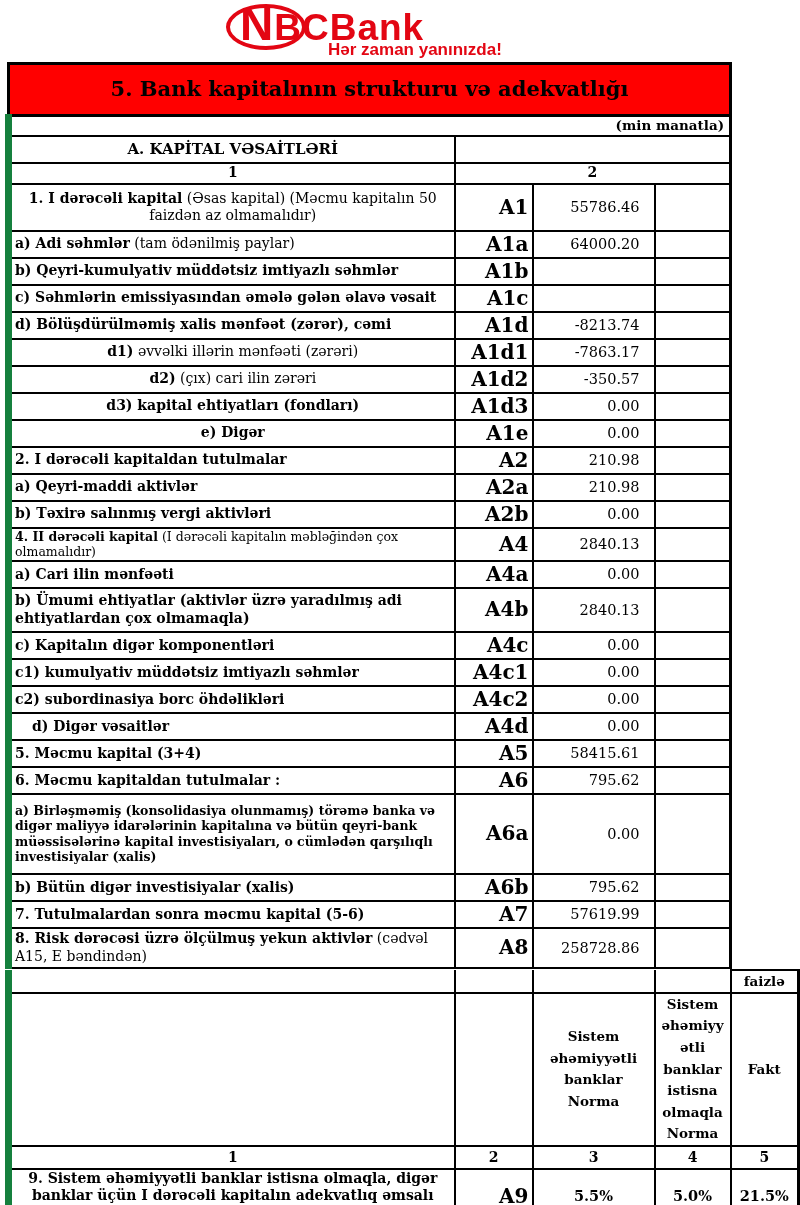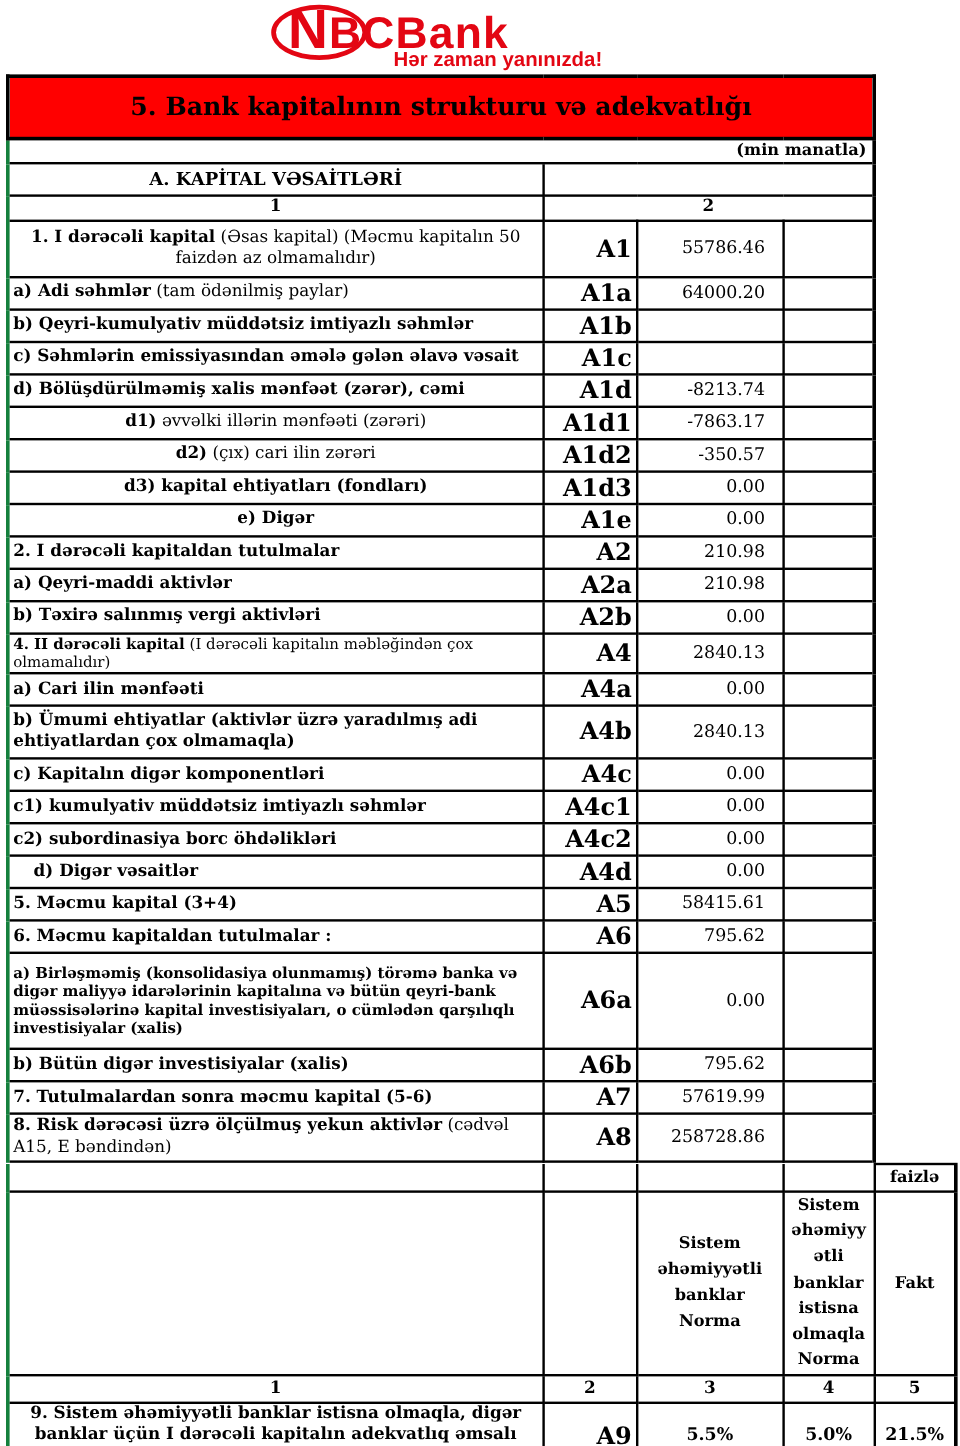--- a/index.html
+++ b/index.html
@@ -32,21 +32,21 @@
   #tblA{width:722px;}
   #tblB{width:790px;}
   td{
     border:2px solid #000;padding:0 3px;vertical-align:middle;
     font-size:14px;line-height:1.25;overflow:hidden;
   }
   .bann{
     background:var(--banner-bg);border:3px solid #000;text-align:center;
     font-weight:700;font-size:21px;
   }
-  .bl{border-left:3px solid #15803d;} .br{border-right:3px solid #000;} .nt0{border-top:none;}
+  .bl{border-left:7px solid #15803d;} .br{border-right:3px solid #000;} .nt0{border-top:none;}
   .rt{text-align:right;font-weight:700;font-size:13.5px;padding-right:5px;}
   .sechead{text-align:center;font-weight:700;font-size:15px;}
   .colnum{text-align:center;font-weight:700;font-size:14px;}
   .lbl{font-weight:700;} .nt{font-weight:400;}
   .ctr{text-align:center;}
   .ind{padding-left:20px;}
   .small{font-size:12.5px;}
   .code{text-align:right;font-weight:700;font-size:20px;}
   .val{text-align:right;font-weight:400;font-size:14.5px;padding-right:14px;}
   .fz{text-align:center;font-weight:700;font-size:13.5px;}

